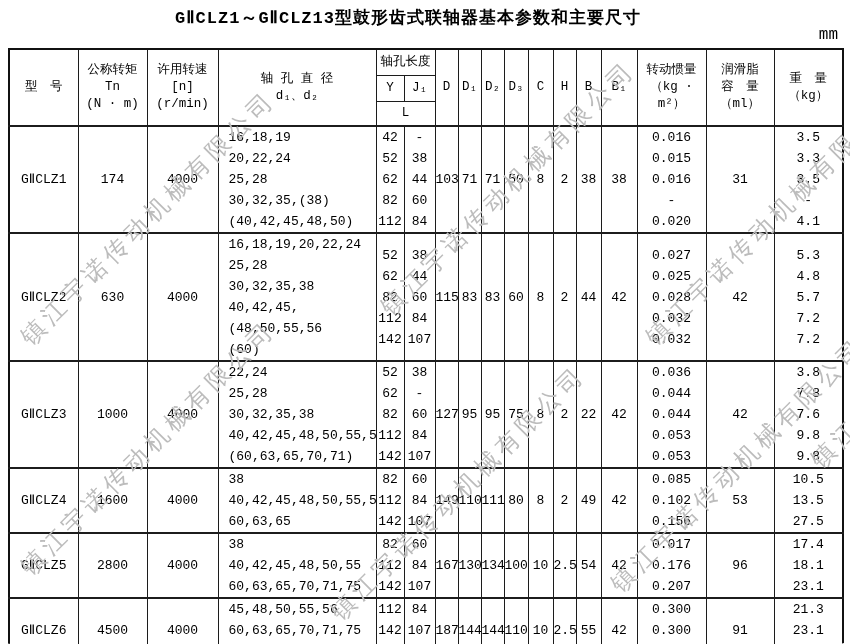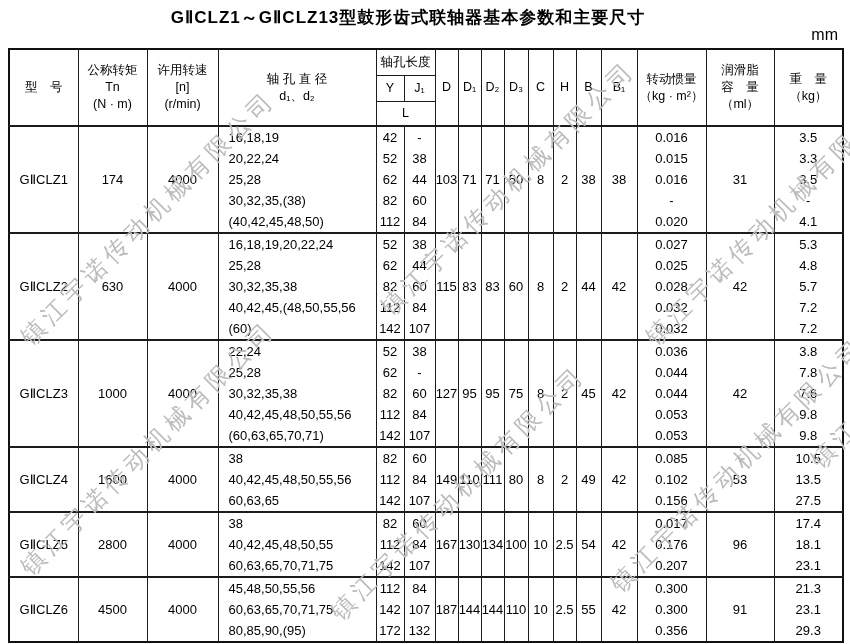--- a/index.html
+++ b/index.html
@@ -1,18 +1,18 @@
 <!DOCTYPE html>
 <html><head>
 <meta charset="utf-8">
 <style>
   html,body{margin:0;padding:0;background:#fff;}
   .page{
     position:relative;width:850px;height:644px;background:#fff;overflow:hidden;
-    font-family:Liberation Sans, sans-serif;color:#000;border-radius:11px;
+    font-family:Liberation Mono, monospace;color:#000;border-radius:11px;
   }
   .title{
     position:absolute;top:6px;left:0;width:96%;text-align:center;
     font-size:17px;font-weight:bold;letter-spacing:1px;white-space:nowrap;
   }
   .unit{position:absolute;top:26px;right:12px;font-size:16px;}
   table.params{
     position:absolute;left:8px;top:48px;width:834px;
     border-collapse:collapse;table-layout:fixed;
     border:2px solid #111;
@@ -205,21 +205,21 @@
 -
 60
 84
 107</td>
         <td>127</td>
         <td>95</td>
         <td>95</td>
         <td>75</td>
         <td>8</td>
         <td>2</td>
-        <td>45</td>
+        <td>22</td>
         <td>42</td>
         <td class="multi">0.036
 0.044
 0.044
 0.053
 0.053</td>
         <td>42</td>
         <td class="multi">3.8
 7.8
 7.6

